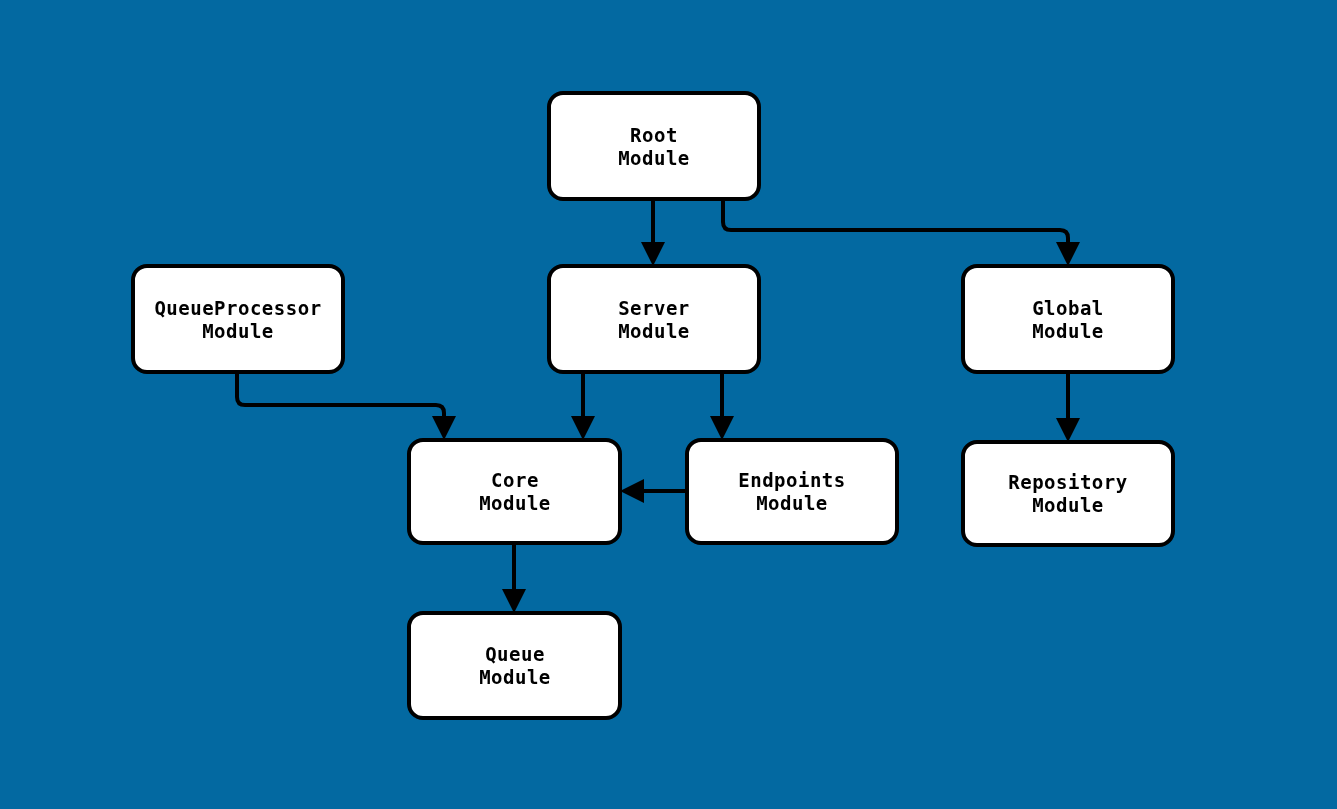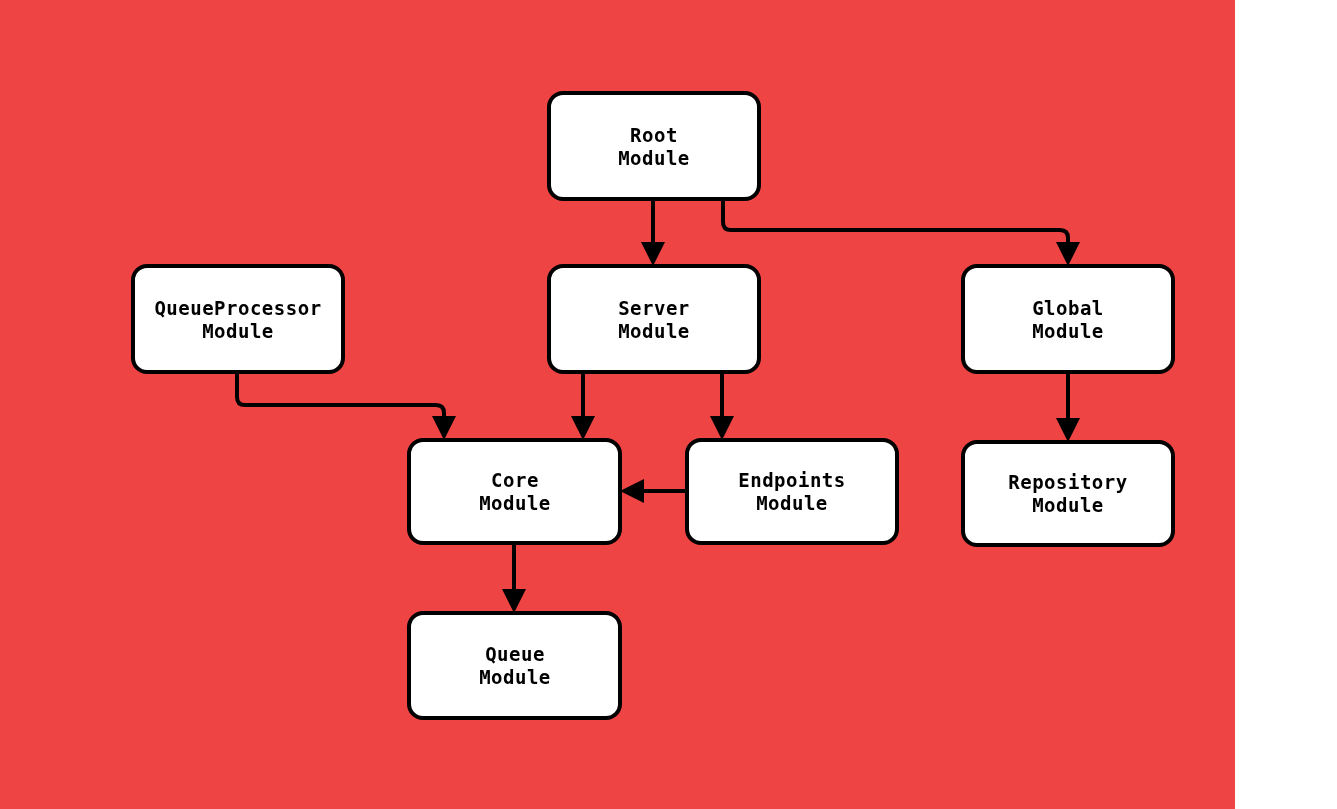--- a/index.html
+++ b/index.html
@@ -8,23 +8,23 @@
     background: #ffffff;
   }
   body {
     width: 1337px;
     height: 809px;
     overflow: hidden;
     font-family: "DejaVu Sans Mono", "Liberation Mono", monospace;
   }
   #diagram-root {
     position: relative;
-    width: 1235px;
+    width: 1337px;
     height: 809px;
-    background: #ef4444;
+    background: #0369a1;
   }
   svg.diagram-canvas {
     position: absolute;
     left: 0;
     top: 0;
     width: 1337px;
     height: 809px;
     display: block;
   }
   .node-box {

